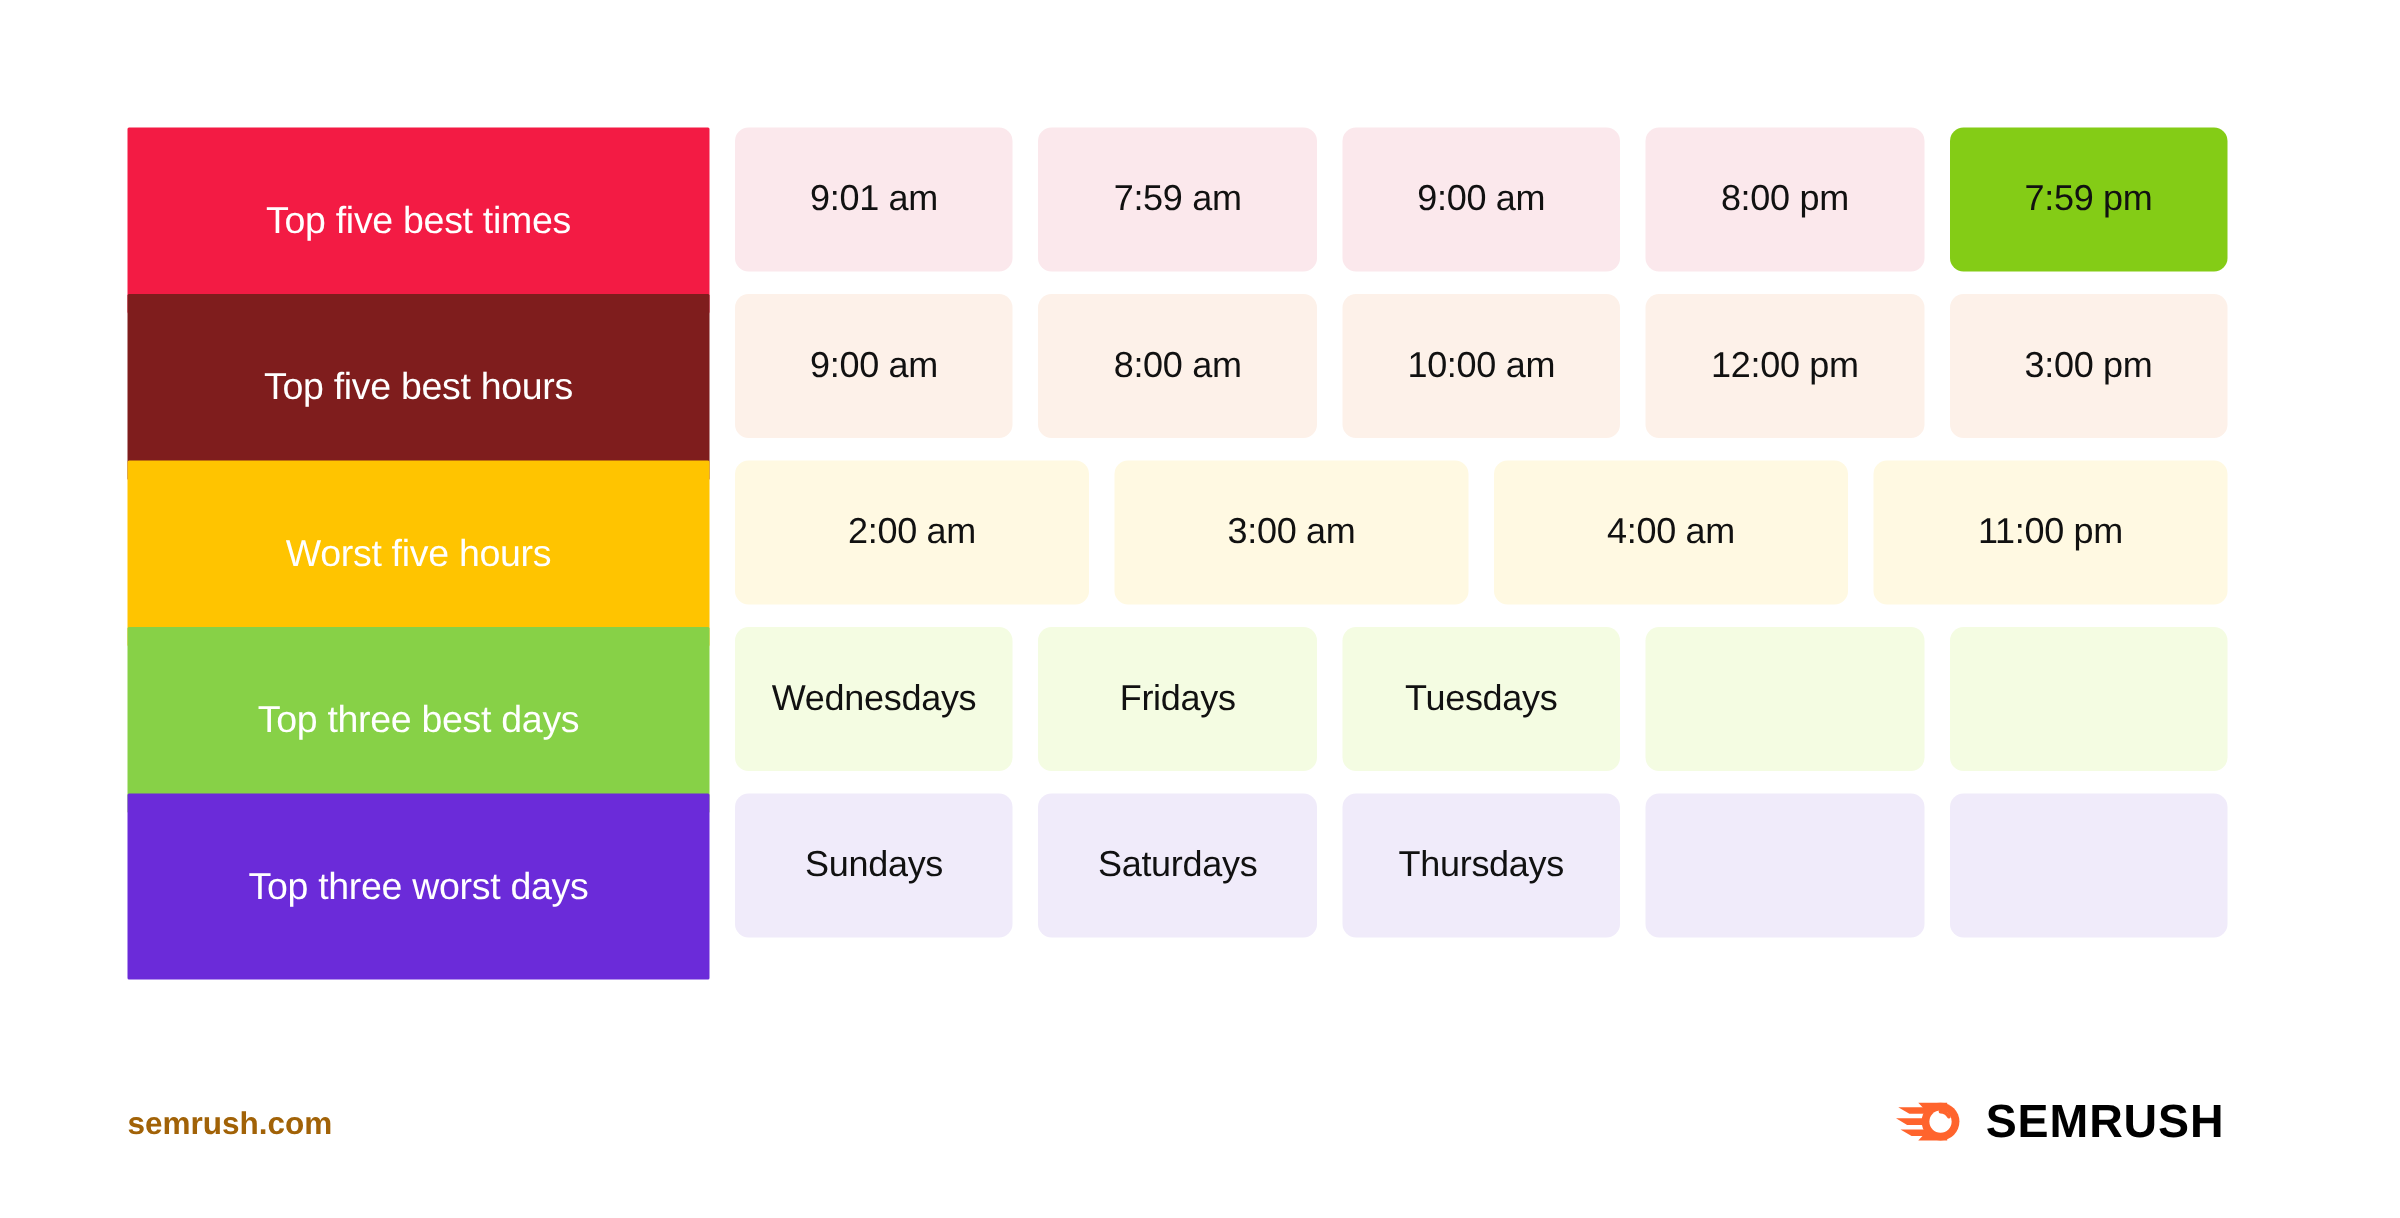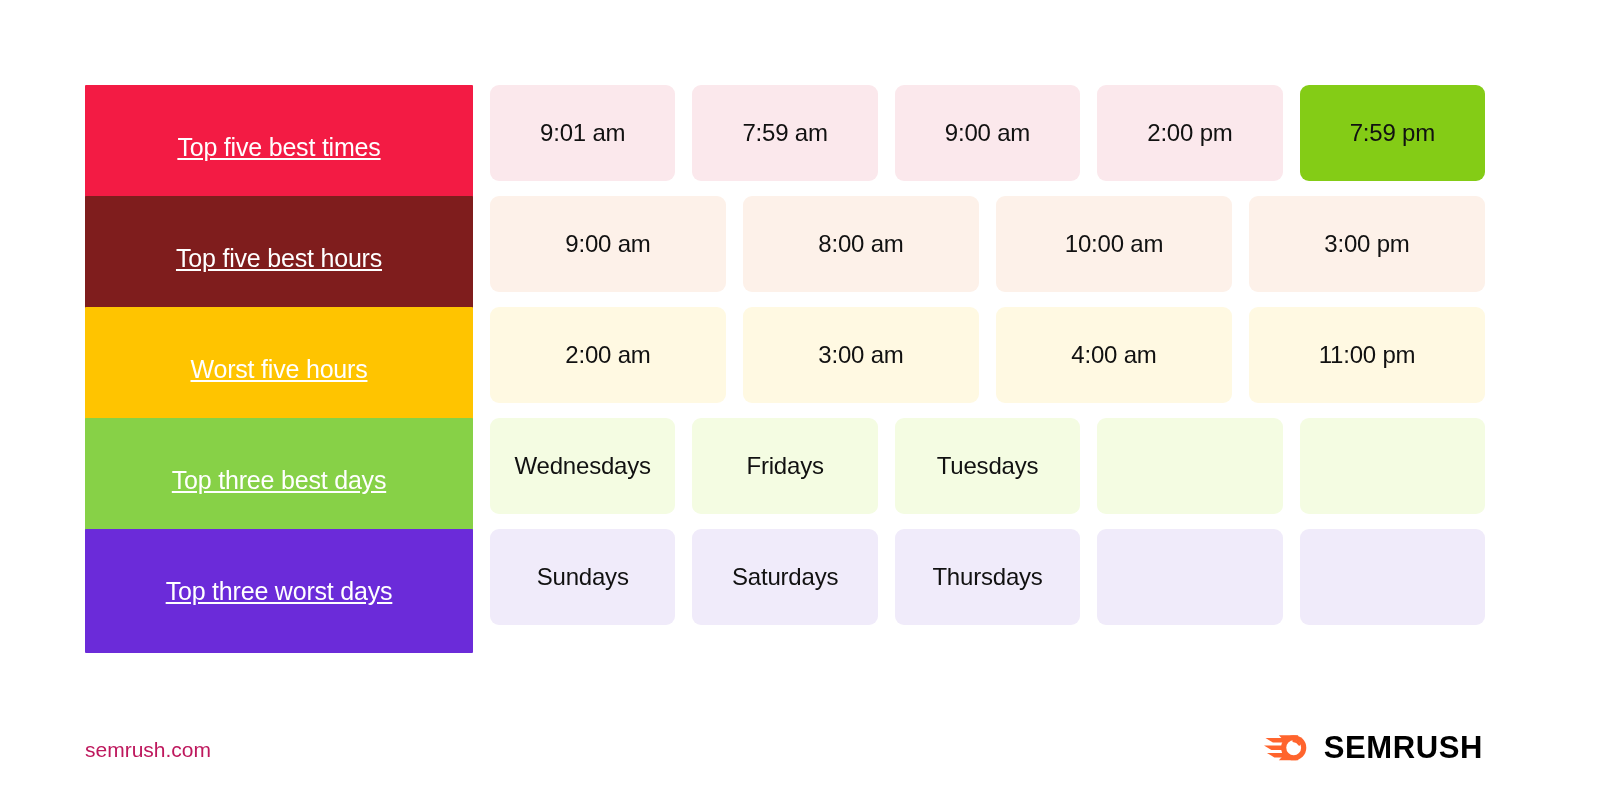--- a/index.html
+++ b/index.html
@@ -52,21 +52,20 @@
     display: flex;
     align-items: center;
     justify-content: center;
     box-sizing: border-box;
     color: #ffffff;
     font-size: 25px;
     font-weight: 400;
     letter-spacing: -0.2px;
     line-height: 1;
     white-space: nowrap;
-    text-decoration: underline;
   }
 
   .cell {
     flex: 1 1 0;
     height: 96px;
     border-radius: 9px;
     display: flex;
     align-items: center;
     justify-content: center;
     box-sizing: border-box;
@@ -85,22 +84,22 @@
     top: 728px;
     width: 1600px;
     height: 50px;
   }
 
   .footer-url {
     position: absolute;
     left: 85px;
     top: 10px;
     font-size: 21px;
-    color: #be185d;
-    font-weight: 400;
+    color: #a16207;
+    font-weight: 700;
     letter-spacing: 0px;
     white-space: nowrap;
   }
 
   .brand {
     position: absolute;
     right: 117px;
     top: 2px;
     display: flex;
     flex-direction: row;
@@ -128,29 +127,30 @@
 
 <div id="infographic">
 
   <div class="grid">
 
     <div class="row">
       <div class="row-label" style="background-color: rgb(243, 27, 68);">Top five best times</div>
       <div class="cell" style="background-color: rgb(251, 232, 236);">9:01 am</div>
       <div class="cell" style="background-color: rgb(251, 232, 236); text-align: center;">7:59 am</div>
       <div class="cell" style="background-color: rgb(251, 232, 236);">9:00 am</div>
-      <div class="cell" style="background-color: rgb(251, 232, 236);">2:00 pm</div>
+      <div class="cell" style="background-color: rgb(251, 232, 236);">8:00 pm</div>
       <div class="cell" style="background-color: #84cc16;">7:59 pm</div>
     </div>
 
     <div class="row">
       <div class="row-label" style="background-color: #7f1d1d;">Top five best hours</div>
       <div class="cell" style="background-color: rgb(253, 241, 233);">9:00 am</div>
       <div class="cell" style="background-color: rgb(253, 241, 233);">8:00 am</div>
       <div class="cell" style="background-color: rgb(253, 241, 233);">10:00 am</div>
+      <div class="cell" style="background-color: rgb(253, 241, 233);">12:00 pm</div>
       <div class="cell" style="background-color: rgb(253, 241, 233);">3:00 pm</div>
     </div>
 
     <div class="row">
       <div class="row-label" style="background-color: rgb(255, 196, 0);">Worst five hours</div>
       <div class="cell" style="background-color: rgb(255, 249, 226);">2:00 am</div>
       <div class="cell" style="background-color: rgb(255, 249, 226);">3:00 am</div>
       <div class="cell" style="background-color: rgb(255, 249, 226);">4:00 am</div>
       <div class="cell" style="background-color: rgb(255, 249, 226);">11:00 pm</div>
     </div>

